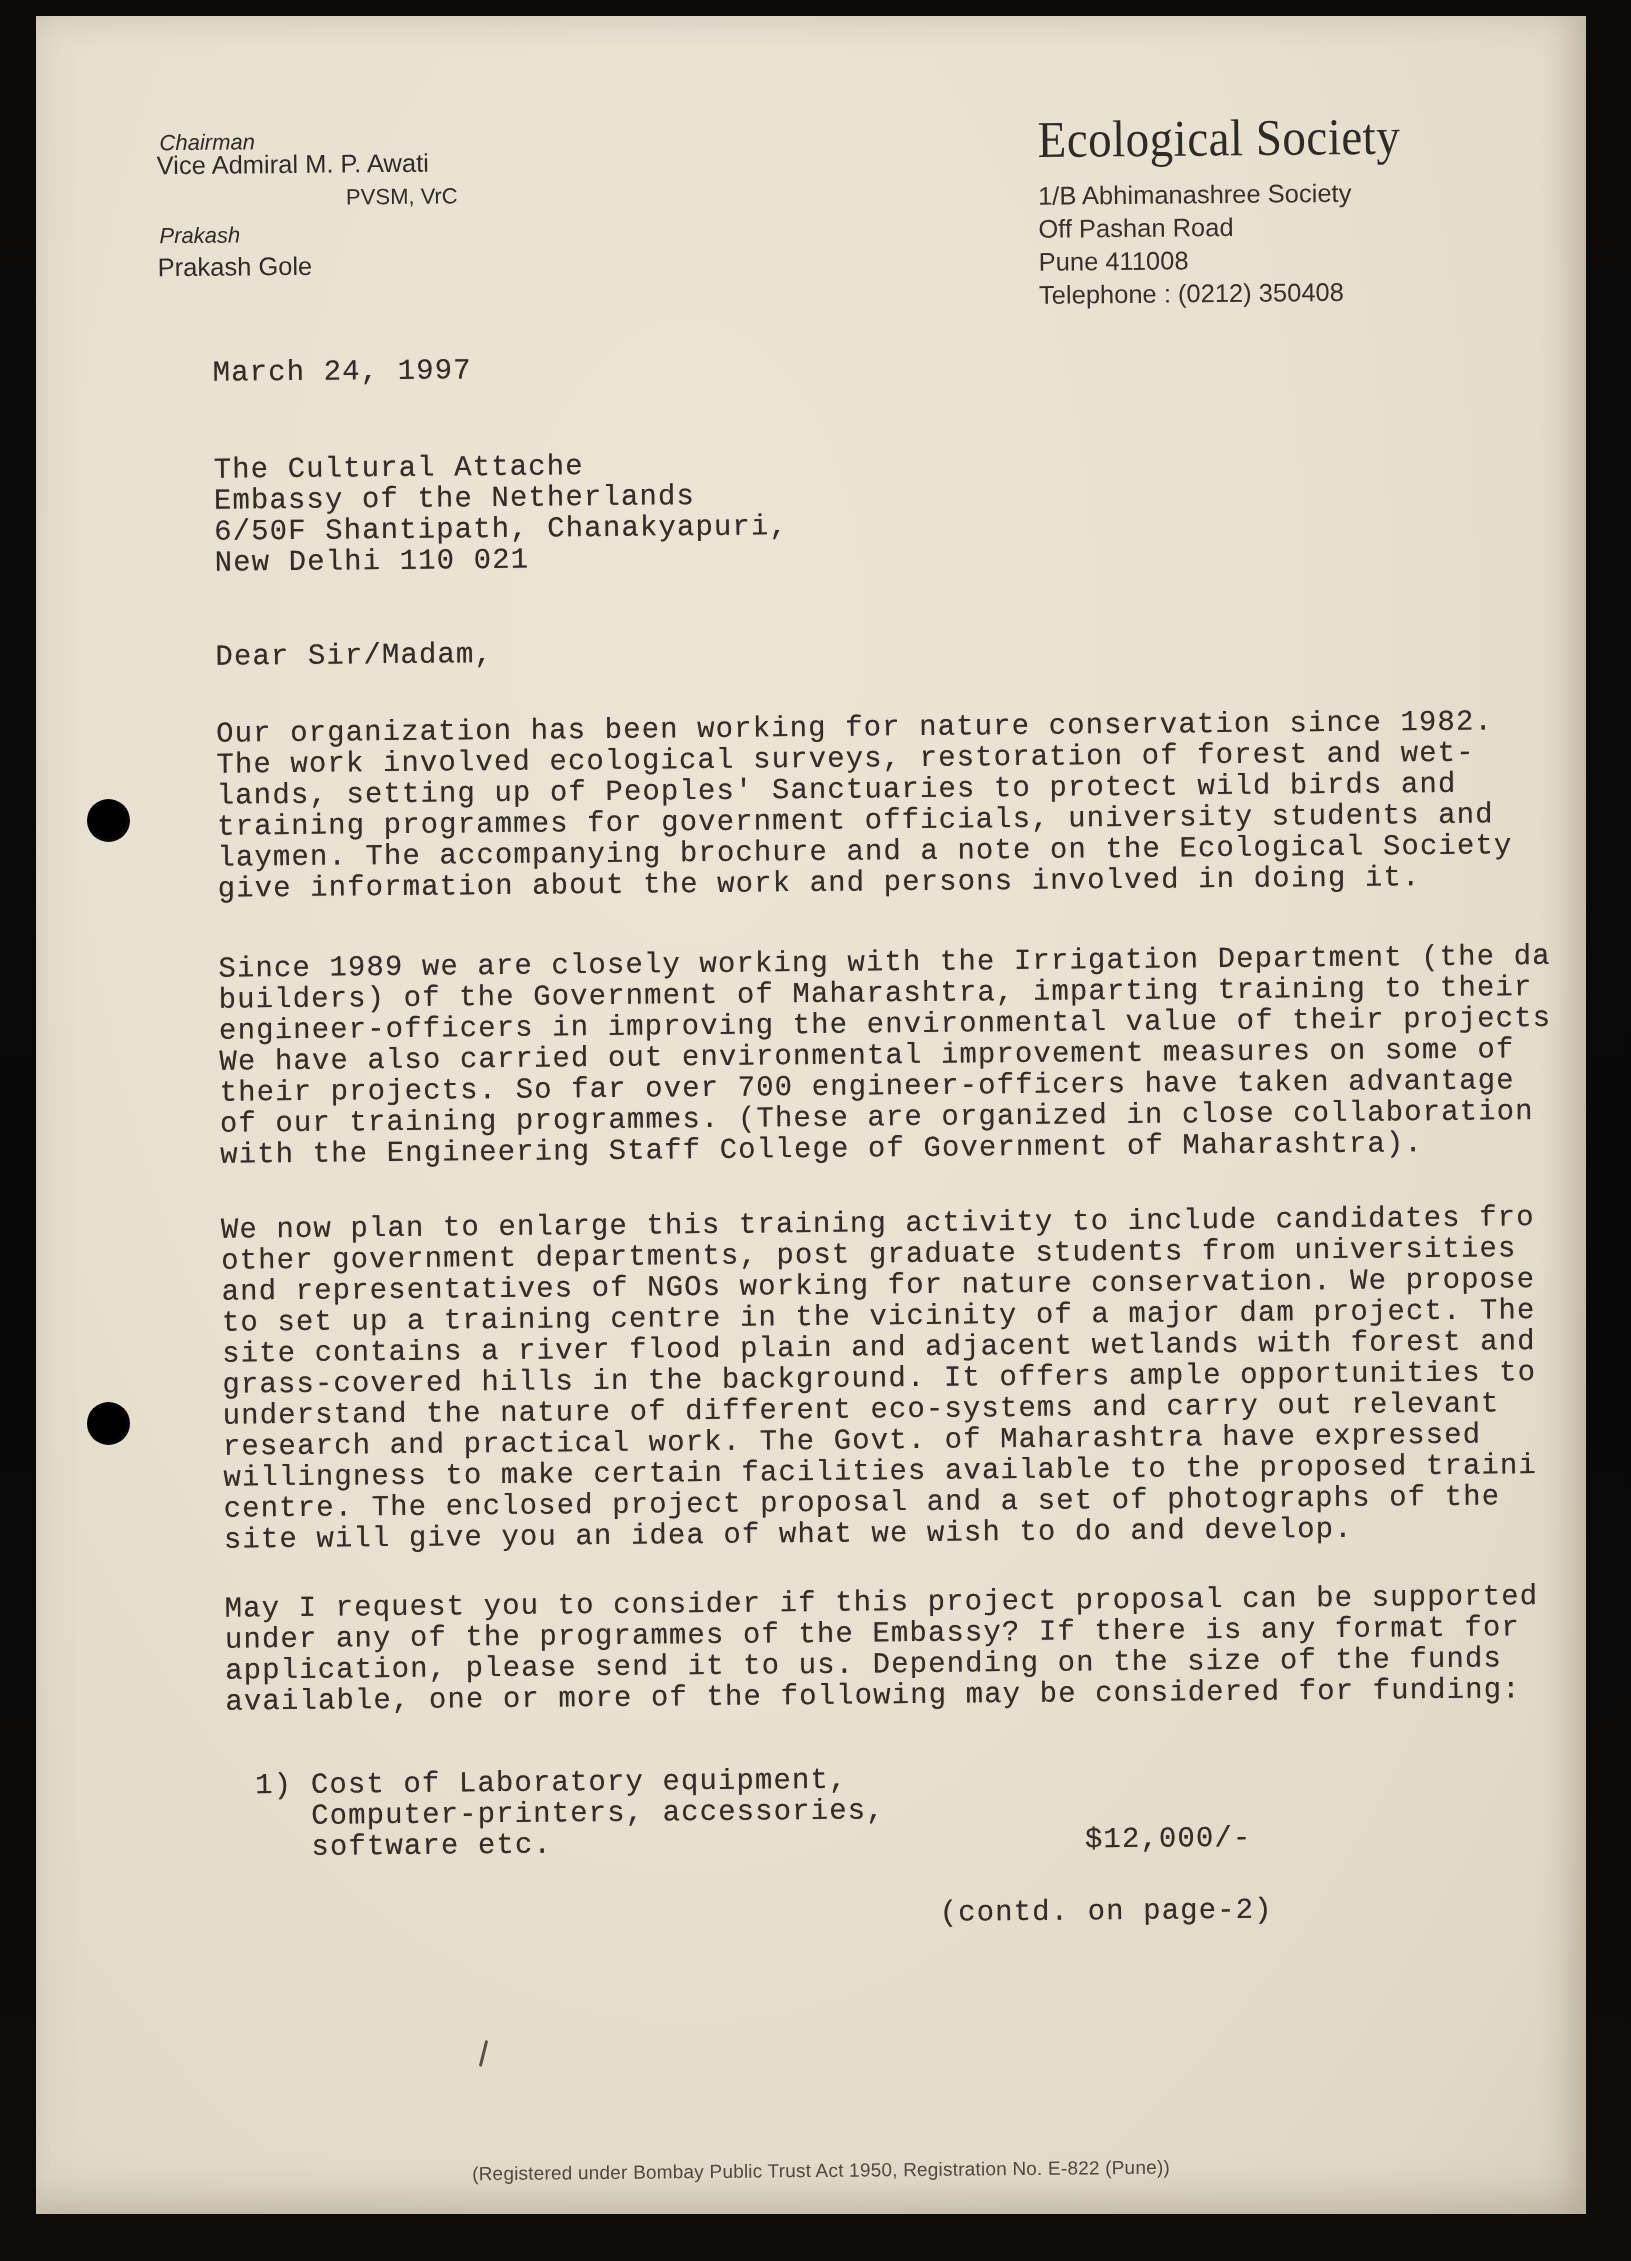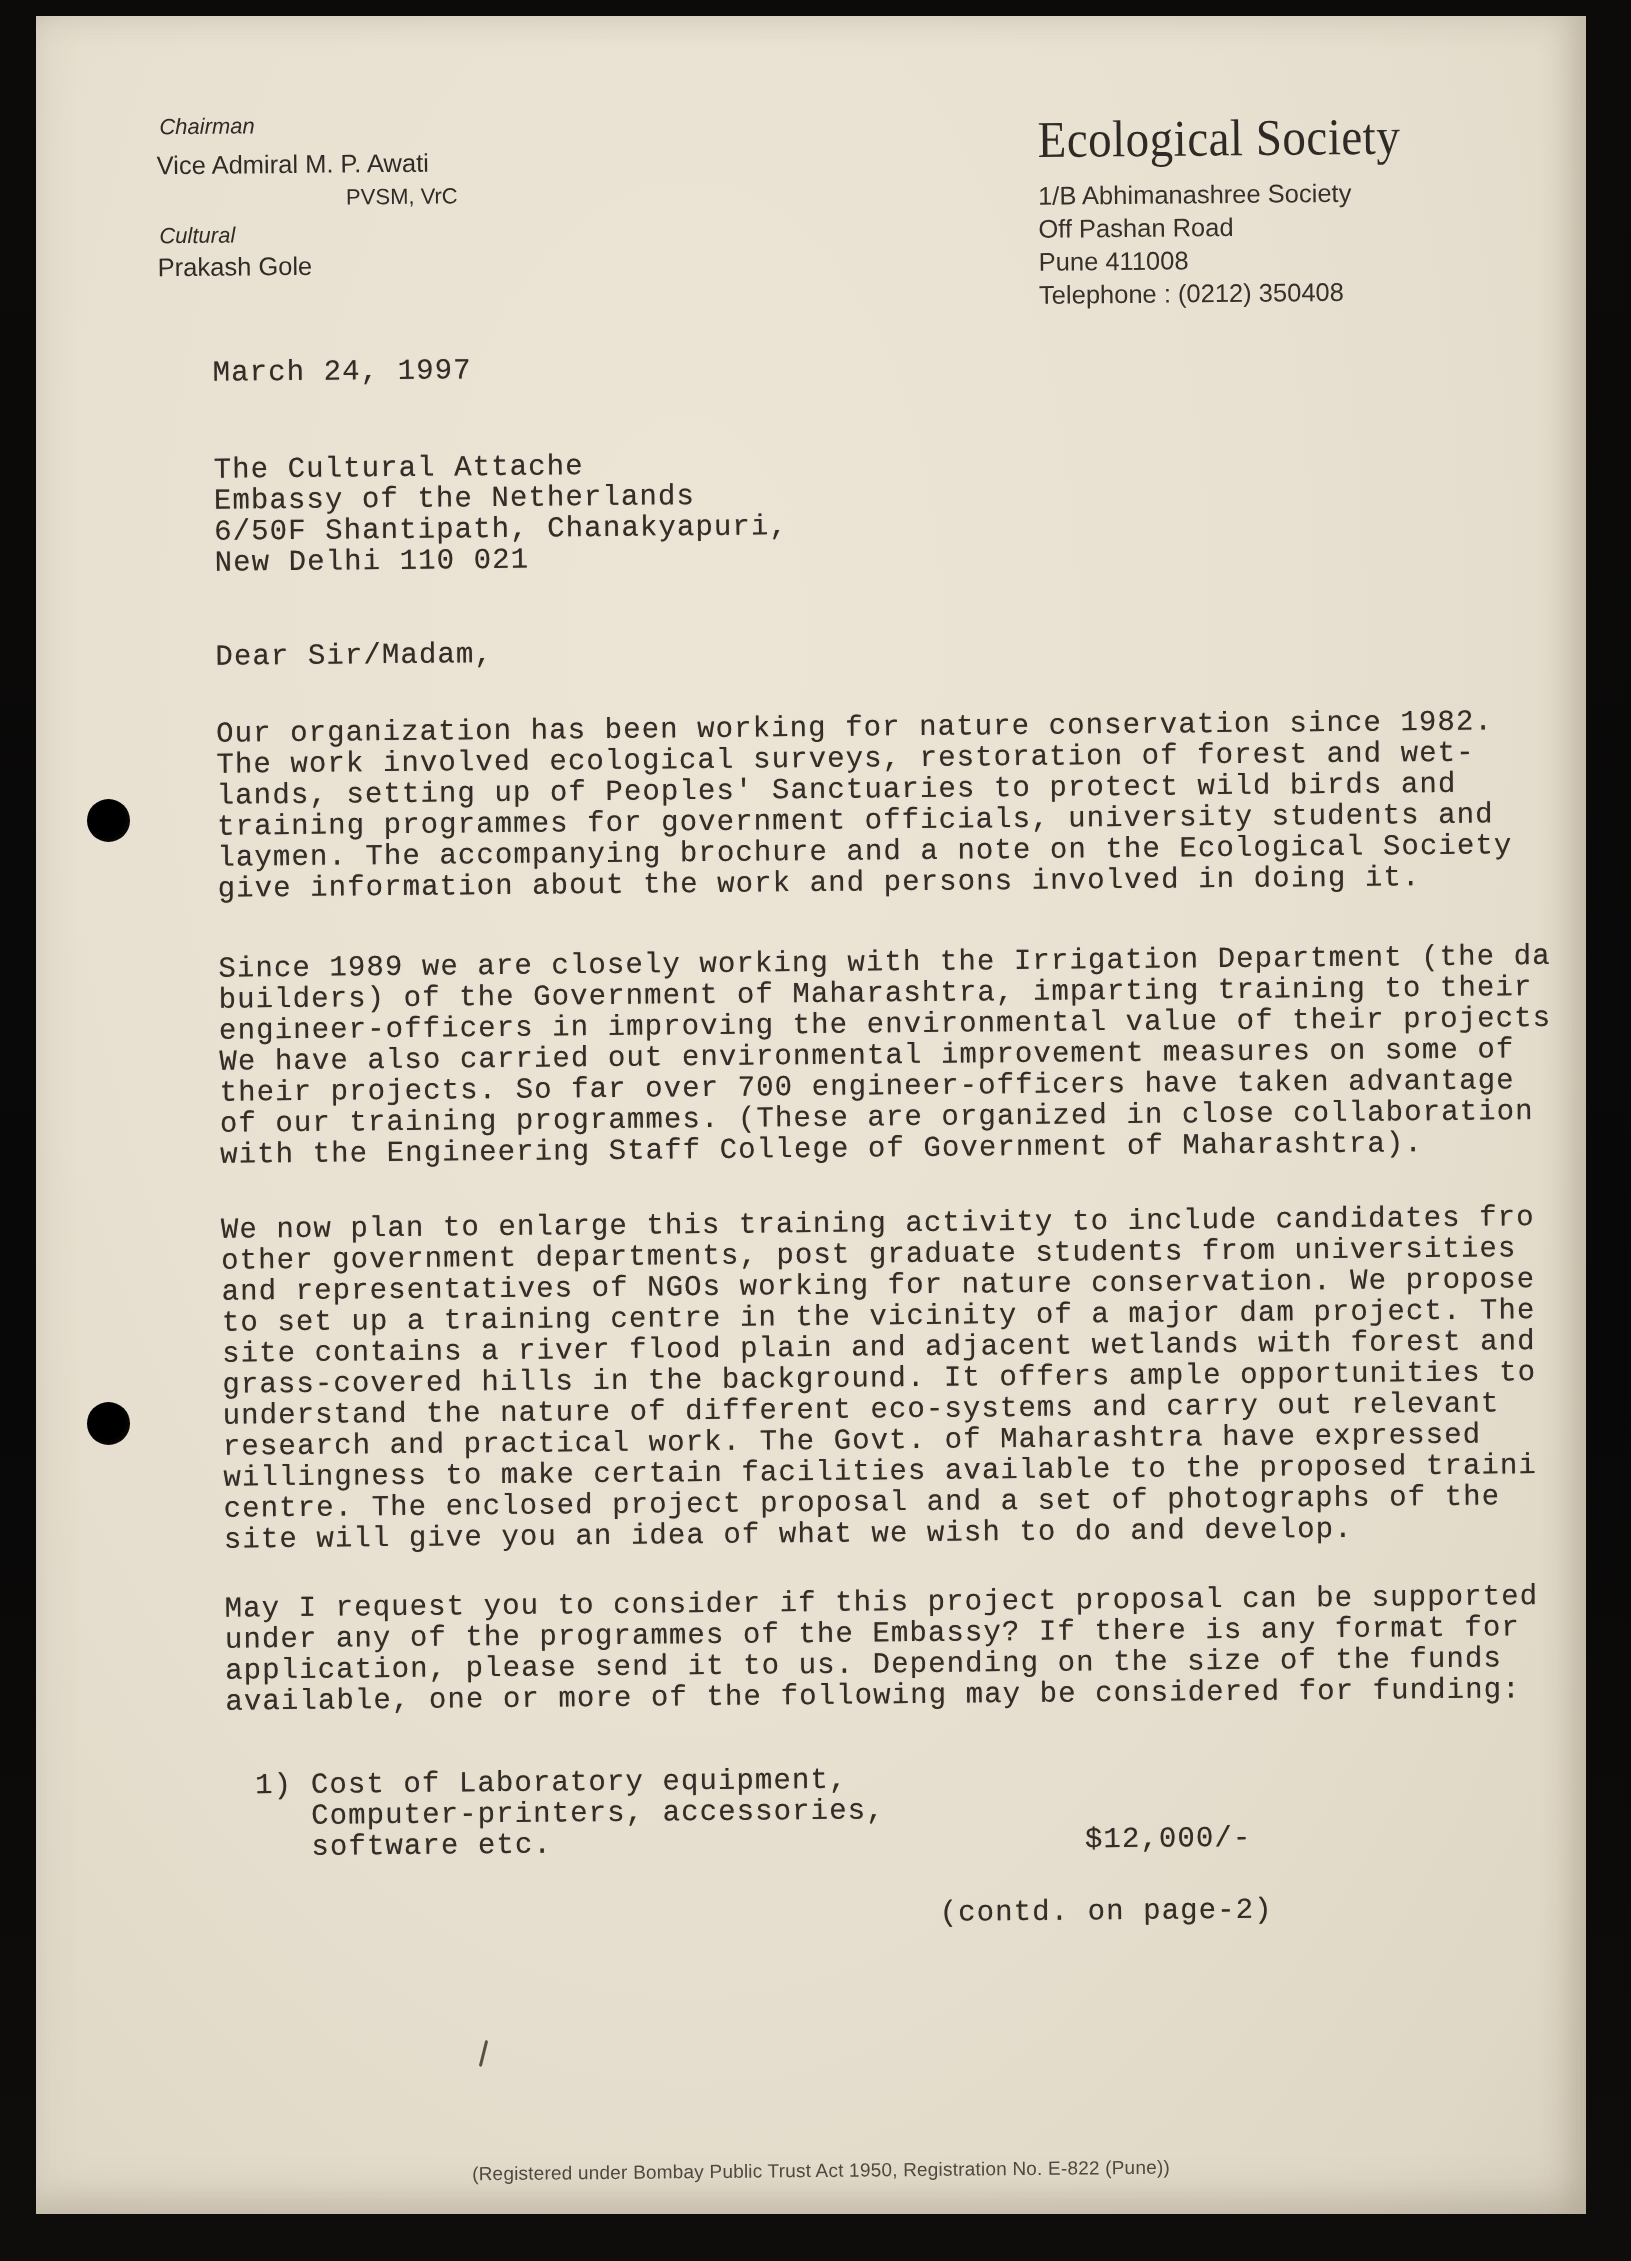--- a/index.html
+++ b/index.html
@@ -36,21 +36,21 @@
     width: 100%; height: 100%;
     transform: rotate(-0.55deg);
     transform-origin: 775px 1111px;
     color: #36302b;
   }
   
   .lh-item { position: absolute; white-space: nowrap; color: #2f2b27; }
   .lh-label   { font-size: 22px; font-style: italic; }
   .lh-name    { font-size: 25.5px; }
   .lh-honors  { font-size: 22px; }
-  .chairman-label { left: 133px; top: 92px; }
+  .chairman-label { left: 133px; top: 108px; }
   .chairman-name  { left: 130px; top: 129px; }
   .chairman-honors{ left: 319px; top: 164px; }
   .director-label { left: 132px; top: 201px; }
   .director-name  { left: 130px; top: 231px; }
 
   .org-name {
     position: absolute;
     left: 1011px;
     top: 96px;
     font-family: "Liberation Serif", serif;
@@ -129,21 +129,21 @@
 <body>
 
 <div class="stage">
   <div class="paper">
 
     <div class="content">
 
       <div class="lh-item lh-label chairman-label">Chairman</div>
       <div class="lh-item lh-name chairman-name">Vice Admiral M. P. Awati</div>
       <div class="lh-item lh-honors chairman-honors">PVSM, VrC</div>
-      <div class="lh-item lh-label director-label">Cultural</div>
+      <div class="lh-item lh-label director-label">Prakash</div>
       <div class="lh-item lh-name director-name">Prakash Gole</div>
 
       <div class="org-name">Ecological Society</div>
       <div class="org-address">1/B Abhimanashree Society
 Off Pashan Road
 Pune 411008
 Telephone : (0212) 350408</div>
 
       <div class="tw date">March 24, 1997</div>
       <pre class="tw recipient">The Cultural Attache

